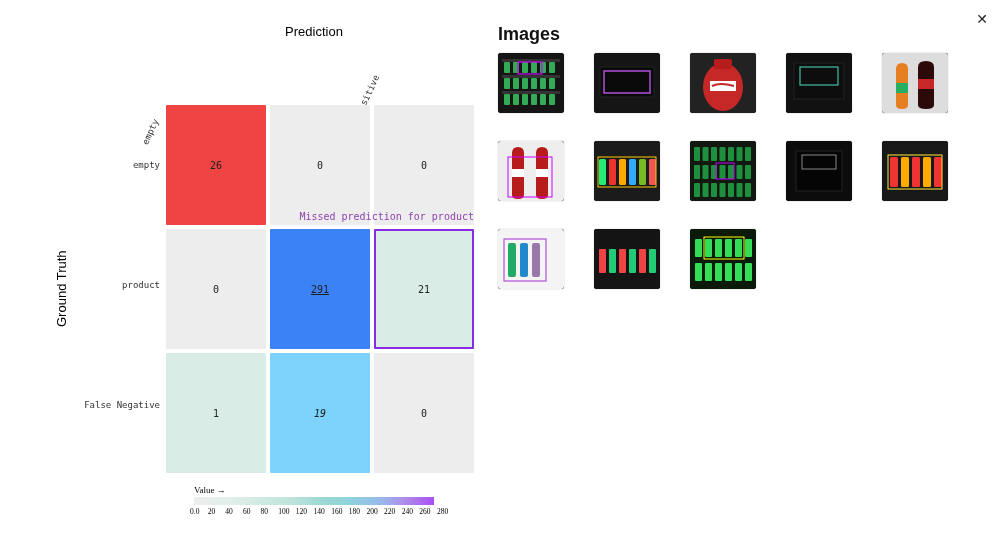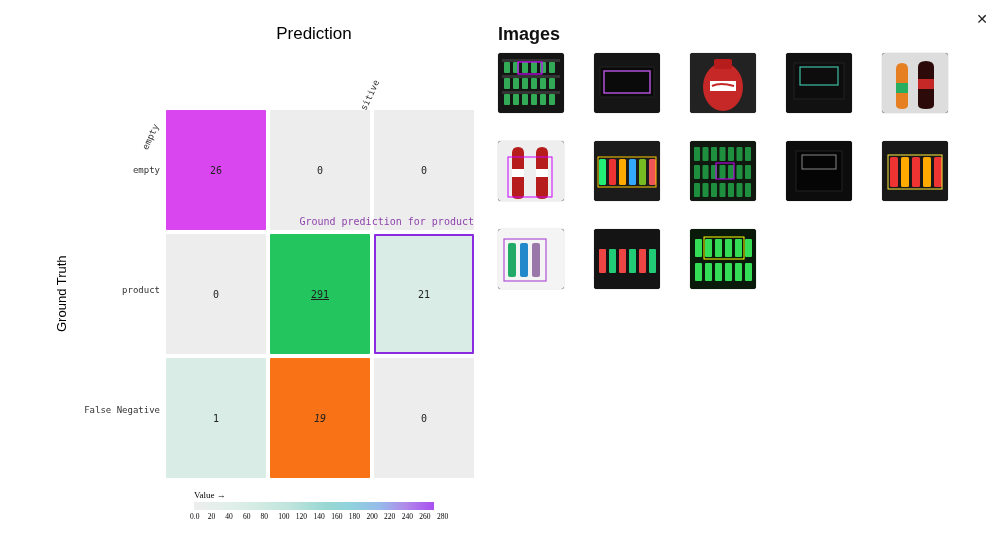--- a/index.html
+++ b/index.html
@@ -35,21 +35,21 @@
     color: #111;
   }
 
   
   .cm-wrap {
     position: relative;
     padding-left: 30px;
   }
   .cm-pred-label {
     text-align: center;
-    font-size: 17px;
+    font-size: 13px;
     margin-bottom: 6px;
     margin-left: 100px;
   }
   .cm-col-headers {
     display: flex;
     margin-left: 120px;
     height: 60px;
     align-items: flex-end;
   }
   .cm-col-header {
@@ -184,28 +184,28 @@
       </div>
 
       <div class="cm-body">
         <div class="cm-gt-label">Ground Truth</div>
         <div class="cm-row-headers">
           <div class="cm-row-header">empty</div>
           <div class="cm-row-header">product</div>
           <div class="cm-row-header">False Negative</div>
         </div>
         <div class="cm-grid" id="cm-grid">
-            <div class="cm-cell" style="background: #d946ef;">26</div>
+            <div class="cm-cell" style="background: #ef4444;">26</div>
             <div class="cm-cell" style="background: rgb(237, 237, 237);">0</div>
             <div class="cm-cell" style="background: rgb(237, 237, 237);">0</div>
             <div class="cm-cell" style="background: rgb(237, 237, 237);">0</div>
-            <div class="cm-cell" style="background: #22c55e; text-decoration: underline;">291</div>
-            <div class="cm-cell selected" style="background: rgb(217, 236, 229);">21<div class="cm-annotation">Ground prediction for product</div></div>
+            <div class="cm-cell" style="background: #3b82f6; text-decoration: underline;">291</div>
+            <div class="cm-cell selected" style="background: rgb(217, 236, 229);">21<div class="cm-annotation">Missed prediction for product</div></div>
             <div class="cm-cell" style="background: rgb(217, 236, 229);">1</div>
-            <div class="cm-cell" style="background: #f97316; font-style: italic;">19</div>
+            <div class="cm-cell" style="background: #7dd3fc; font-style: italic;">19</div>
             <div class="cm-cell" style="background: rgb(237, 237, 237);">0</div>
           </div>
       </div>
 
       <div class="legend">
         <div class="legend-title">Value →</div>
         <div class="legend-bar"></div>
         <div class="legend-ticks" id="legend-ticks">
             <span>0.0</span>
             <span>20</span>

